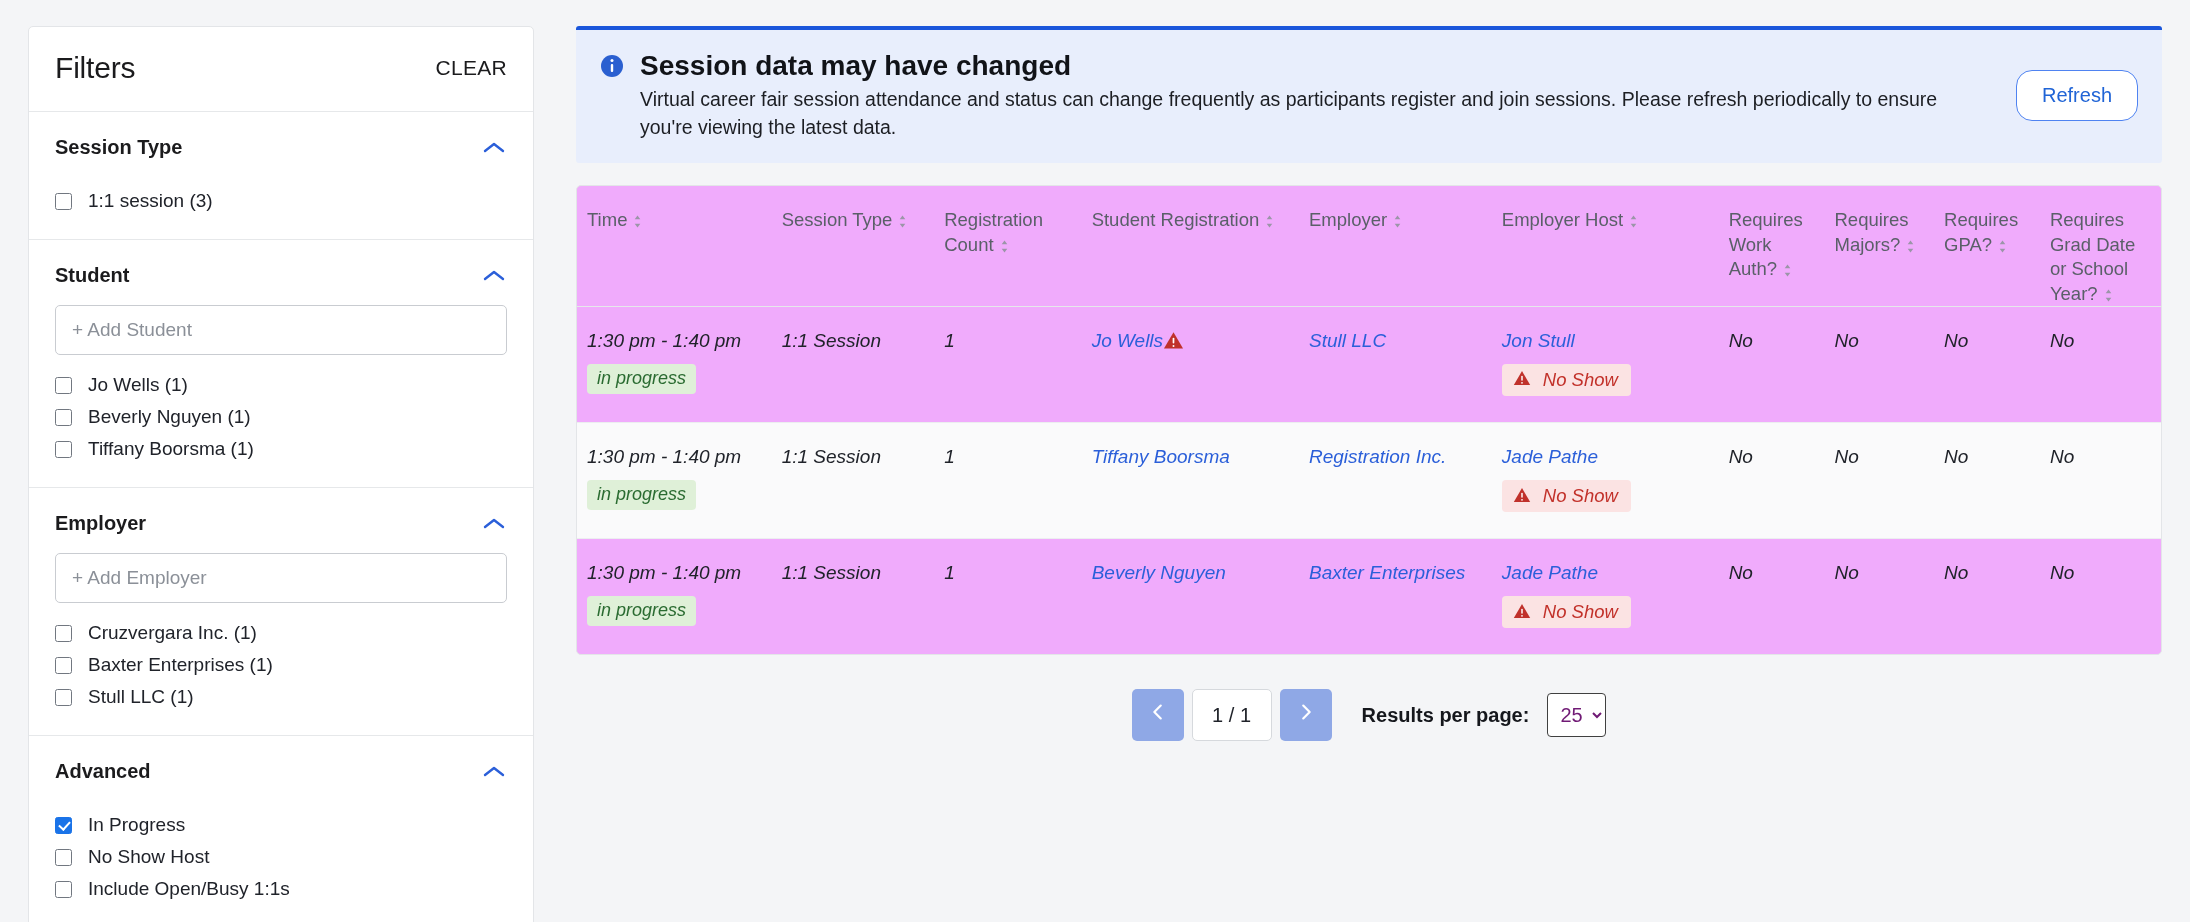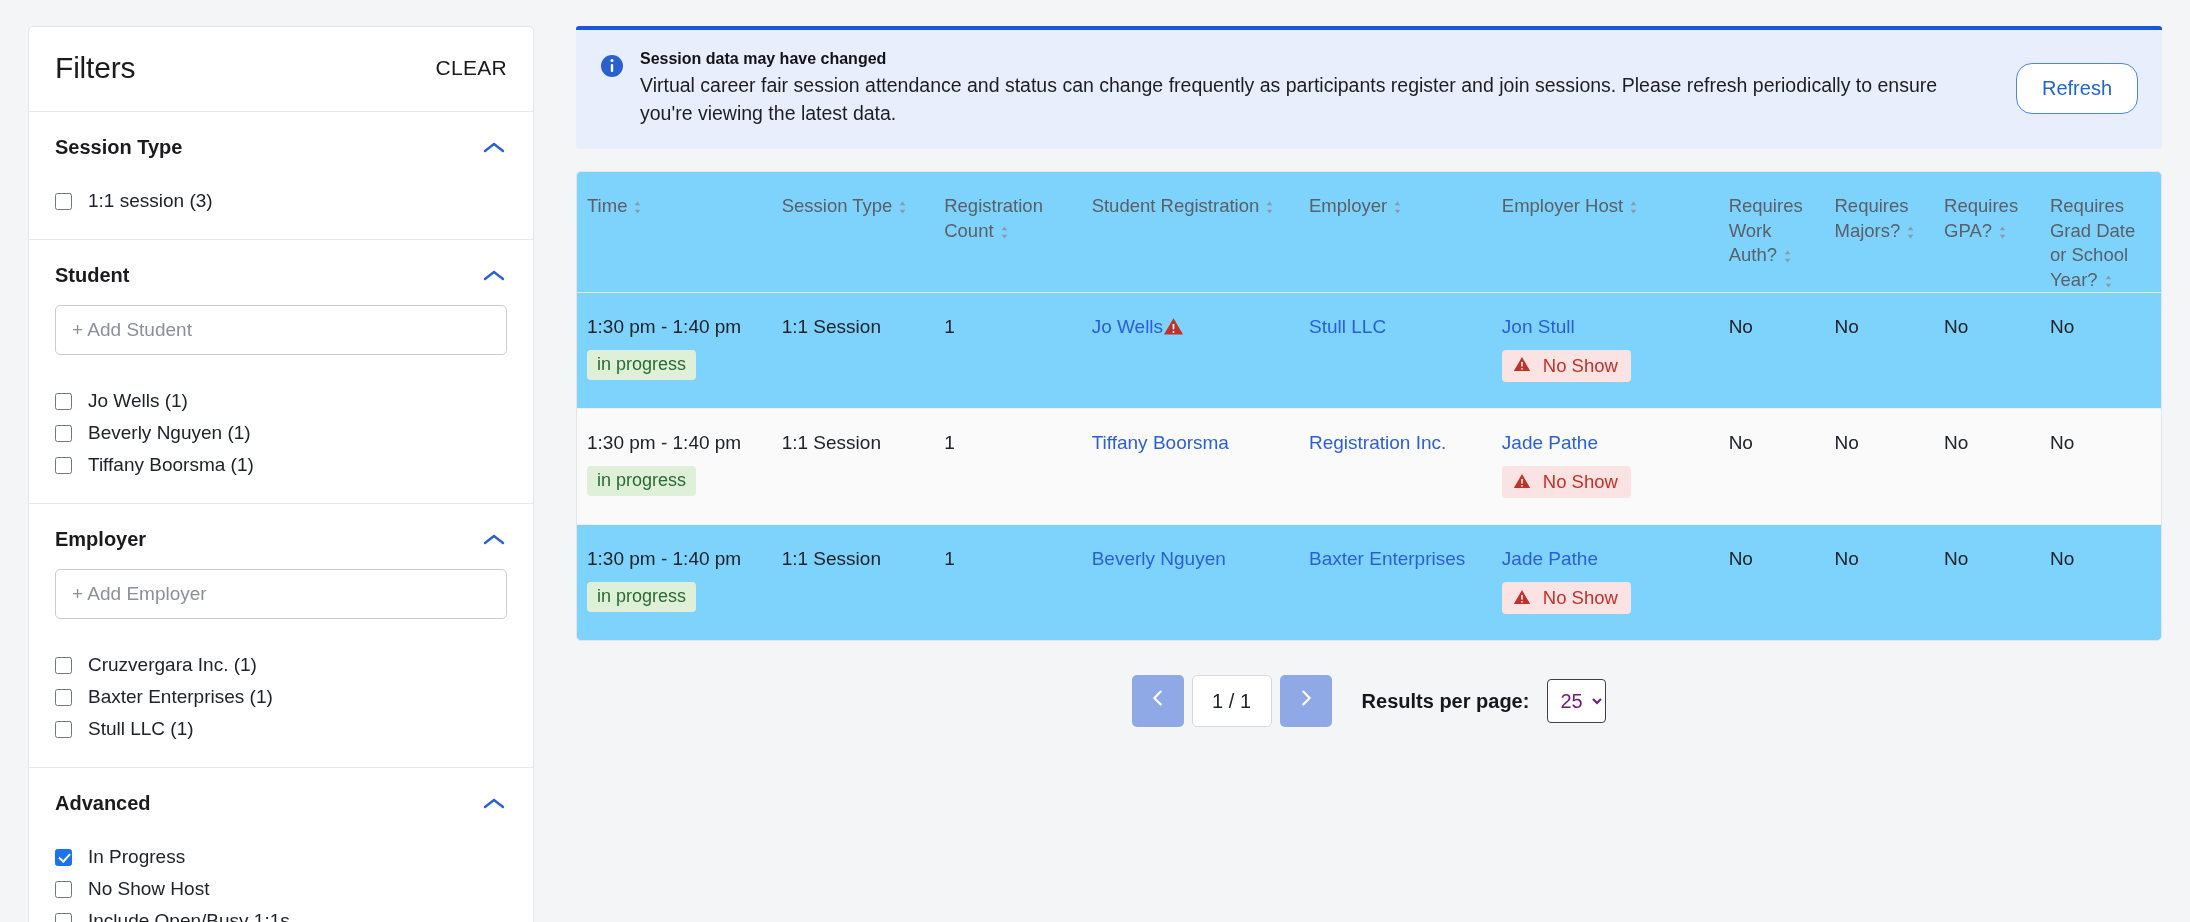--- a/index.html
+++ b/index.html
@@ -72,21 +72,21 @@
     height: 50px;
     border: 1px solid #c9ccd1;
     border-radius: 5px;
     background: #fff;
     padding: 0 16px;
     font-size: 19px;
     color: #7a7f87;
     font-family: inherit;
     display: flex;
     align-items: center;
-    margin-bottom: 30px;
+    margin-bottom: 14px;
   }
   .addbox::placeholder { color: #8b9098; }
   .crow {
     display: flex;
     align-items: center;
     gap: 16px;
     padding: 5px 0;
   }
   .cbox {
     width: 17px; height: 17px;
@@ -122,21 +122,21 @@
     border-radius: 3px;
     display: flex;
     align-items: flex-start;
     padding: 20px 24px 22px 24px;
     gap: 16px;
     position: relative;
   }
   .info-icon { width: 24px; height: 24px; flex: 0 0 24px; margin-top: 4px; }
   .banner-text { flex: 1 1 auto; min-width: 0; }
   .banner-title {
-    font-size: 16px;
+    font-size: 28px;
     font-weight: 700;
     color: #111318;
     margin-bottom: 4px;
   }
   .banner-body {
     font-size: 19.5px;
     line-height: 1.42;
     color: #1c1e23;
     max-width: 1400px;
   }
@@ -149,21 +149,21 @@
     font-size: 20px;
     font-family: inherit;
     border-radius: 16px;
     padding: 13px 25px;
     cursor: pointer;
     margin-left: 20px;
   }
 
   .table-card {
     margin-top: 22px;
-    background: #7dd3fc;
+    background: #f0abfc;
     border: 1px solid #e3e5e8;
     border-radius: 5px;
     overflow: hidden;
   }
   table.dtable {
     width: 100%;
     border-collapse: collapse;
     table-layout: fixed;
   }
   table.dtable th {
@@ -183,20 +183,21 @@
     vertical-align: -2px;
     margin-left: 5px;
     opacity: .85;
   }
   table.dtable td {
     vertical-align: top;
     font-size: 19px;
     color: #20232a;
     padding: 22px 10px 26px 10px;
     line-height: 1.25;
+    font-style: italic;
   }
   tr.drow { border-top: 1px solid #eceef0; }
   tr.drow:first-child { border-top: none; }
   tr.alt td { background: #fafafb; }
   .link { color: #2b5fd9; cursor: pointer; }
   .namecell { display: flex; align-items: center; }
   .warn-tri { width: 21px; height: 19px; flex: 0 0 21px; display: inline-block; }
   .badge-prog {
     display: inline-block;
     margin-top: 11px;

